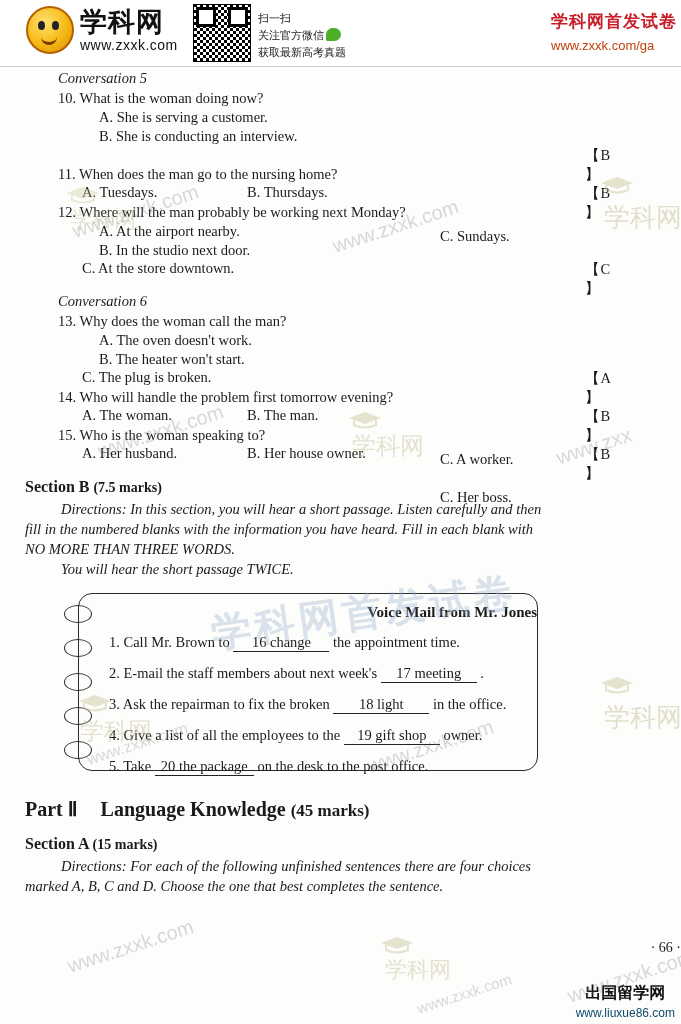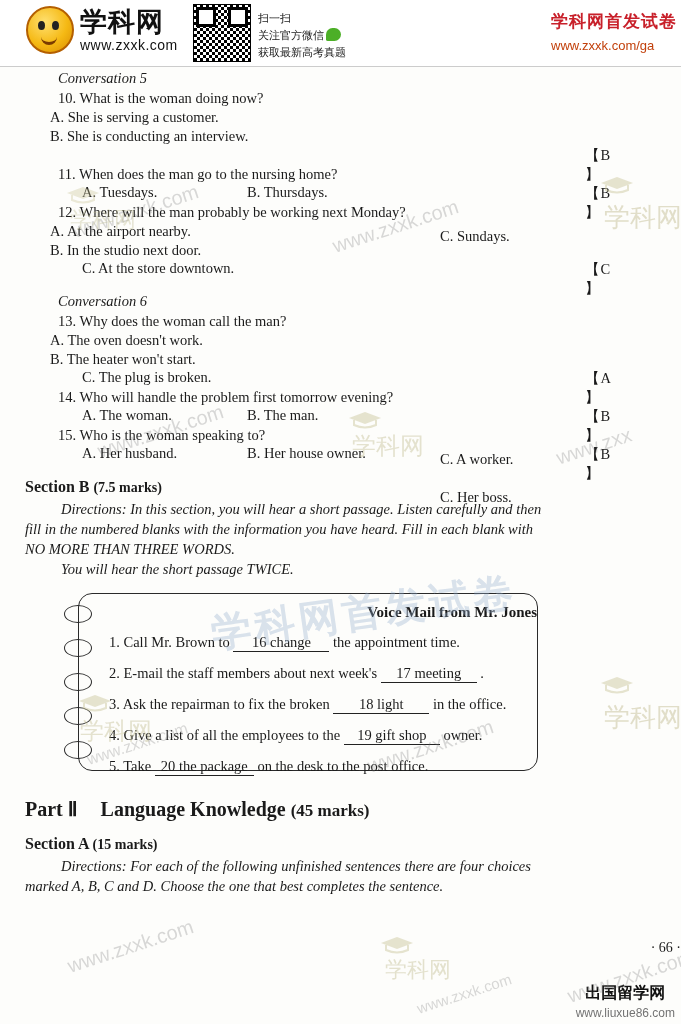--- a/index.html
+++ b/index.html
@@ -146,21 +146,21 @@
     font-size: 14.5px;
     margin: 0 0 2px 58px;
   }
   .q {
     font-size: 14.5px;
     margin-left: 58px;
     line-height: 19px;
   }
   .opt {
     font-size: 14.5px;
-    margin-left: 50px;
+    margin-left: 99px;
     line-height: 19px;
   }
   .row {
     position: relative;
     height: 19px;
   }
   .row .opt-col {
     position: absolute;
     font-size: 14.5px;
   }
@@ -258,21 +258,21 @@
     text-align: center;
     font-family: "Liberation Sans", sans-serif;
   }
   .f-cn {
     font-size: 16px;
     font-weight: bold;
     color: #111;
   }
   .f-url {
     font-size: 12px;
-    color: #737373;
+    color: #0c4a6e;
     margin-top: 2px;
   }
 
   
   .wm {
     position: absolute;
     font-family: "Liberation Sans", sans-serif;
     color: rgba(120,120,120,0.28);
     font-size: 20px;
     transform: rotate(-18deg);

